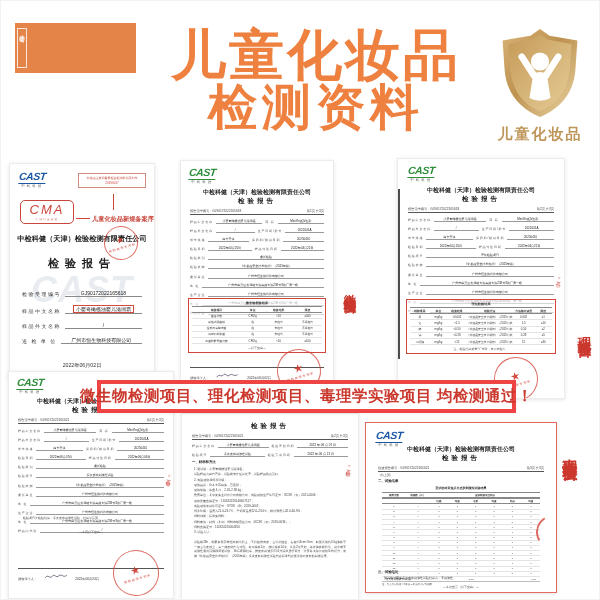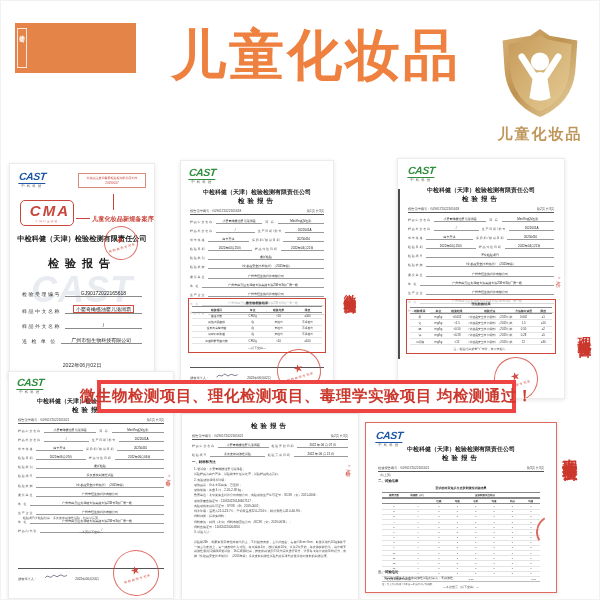--- a/index.html
+++ b/index.html
@@ -67,21 +67,21 @@
   .stamp-arc{position:absolute;width:34px;height:34px;border:2px solid transparent;
              border-left:2px solid rgba(213,72,60,.8);border-radius:50%;transform:rotate(14deg);}
 
   
   .watermark{position:absolute;left:0;right:0;text-align:center;font-style:italic;font-weight:900;
              font-size:36px;color:rgba(150,168,188,.22);letter-spacing:1px;}
   .serial-box{position:absolute;border:1px solid #D98A80;color:#C9463C;text-align:center;font-size:3px;
               padding:2px 1px;line-height:1.5;}
   .cma-box{position:absolute;border:1.6px solid #C9463C;border-radius:5px;color:#C9463C;text-align:center;
            padding:2px 3px;background:#fff;}
-  .cma-word{font-size:15px;font-weight:bold;font-style:italic;letter-spacing:2px;line-height:1;text-align:right;}
+  .cma-word{font-size:13px;font-weight:normal;font-style:italic;letter-spacing:2px;line-height:1;}
   .cma-sub{font-size:2.6px;letter-spacing:1.2px;margin-top:1px;}
   .hline-red{position:absolute;height:1px;background:#C9463C;}
   .vline-red{position:absolute;width:1px;background:#C9463C;}
   .cover-note{position:absolute;color:#C9463C;font-size:6.2px;font-weight:bold;white-space:nowrap;}
   .cover-company{position:absolute;left:0;right:0;text-align:center;font-size:7.2px;font-weight:bold;color:#222;}
   .cover-title{position:absolute;left:0;right:0;text-align:center;font-size:11px;font-weight:bold;
                letter-spacing:6px;color:#222;}
   .cfrow{display:flex;align-items:flex-end;gap:4px;margin-bottom:8px;font-size:5px;color:#333;}
   .cfl{letter-spacing:1.5px;white-space:nowrap;}
   .cfv{flex:1;border-bottom:0.8px solid #8a8a8a;text-align:center;min-height:6px;}
@@ -101,20 +101,21 @@
 <body>
 
 <div class="canvas">
 
   <div class="abs logo-box">
     <span class="logo-vert">小婴奇</span>
   </div>
 
   <div class="abs main-title">
     <div class="mt1">儿童化妆品</div>
+    <div class="mt2">检测资料</div>
   </div>
 
   <div class="abs badge">
     <svg width="96" height="92" viewBox="0 0 100 96">
       <defs>
         <linearGradient id="gsh" x1="0" y1="0" x2="1" y2="1">
           <stop offset="0" stop-color="#D8B277"></stop>
             <stop offset=".45" stop-color="#BE9250"></stop>
             <stop offset="1" stop-color="#EAD6A6"></stop>
         </linearGradient>

